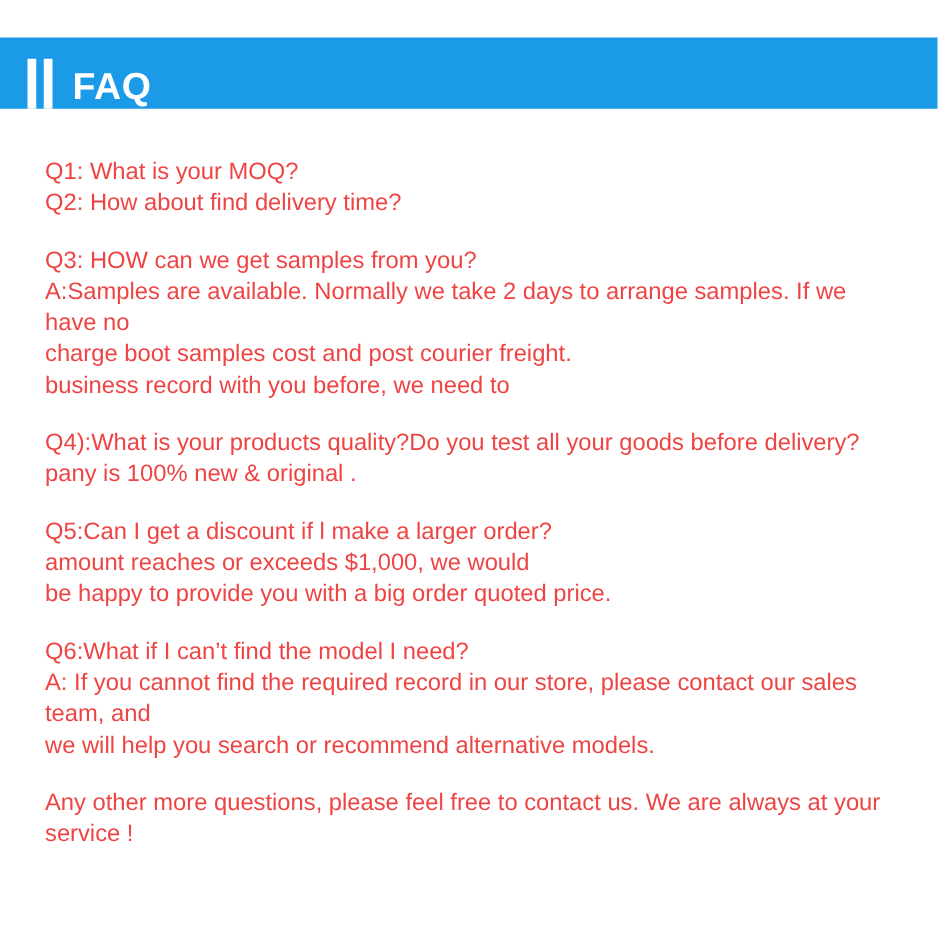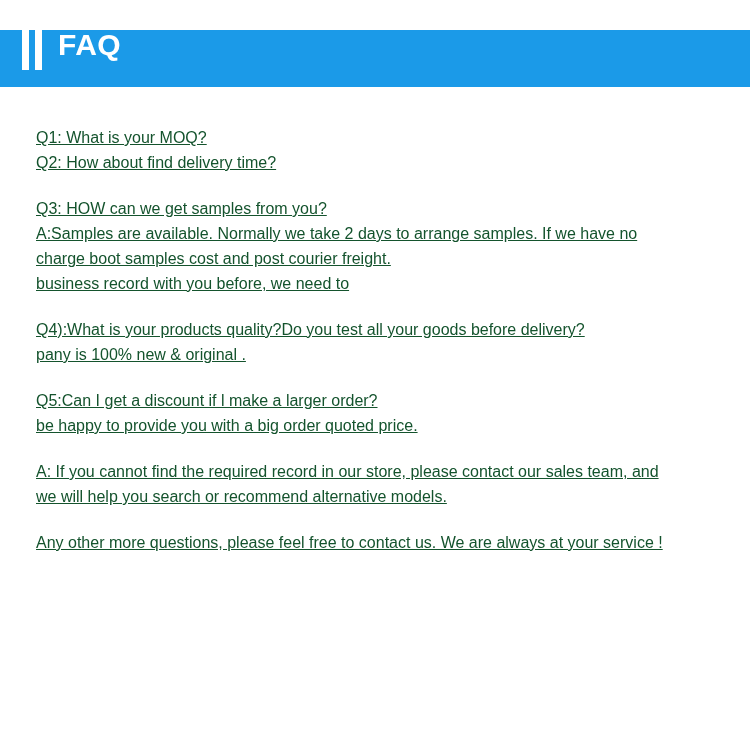--- a/index.html
+++ b/index.html
@@ -23,21 +23,21 @@
 
   
   .header {
     position: absolute;
     left: 0;
     top: 30px;
     width: 750px;
     height: 57px;
     background: #1b9ae8;
     display: flex;
-    align-items: flex-start;
+    align-items: flex-end;
   }
   .header-bars {
     display: flex;
     margin-left: 22px;
     margin-right: 16px;
   }
   .header-bars .bar {
     width: 7px;
     height: 40px;
     background: #ffffff;
@@ -54,24 +54,23 @@
     line-height: 1;
     padding-bottom: 2px;
   }
 
   
   .content {
     position: absolute;
     left: 36px;
     top: 125px;
     width: 680px;
-    font-size: 16px;
+    font-size: 19px;
     line-height: 25px;
-    color: #14532d;
-    text-decoration: underline;
+    color: #ef4444;
   }
   .block {
     margin-bottom: 21px;
   }
   .block:last-child {
     margin-bottom: 0;
   }
   .line {
     white-space: pre-wrap;
   }
@@ -106,24 +105,26 @@
       <div class="line">business record with you before, we need to</div>
     </div>
 
     <div class="block">
       <div class="line">Q4):What is your products quality?Do you test all your goods before delivery?</div>
       <div class="line">pany is 100% new &amp; original .</div>
     </div>
 
     <div class="block">
       <div class="line">Q5:Can I get a discount if l make a larger order?</div>
+      <div class="line">amount reaches or exceeds $1,000, we would</div>
       <div class="line">be happy to provide you with a big order quoted price.</div>
     </div>
 
     <div class="block">
+      <div class="line">Q6:What if I can’t find the model I need?</div>
       <div class="line">A: If you cannot find the required record in our store, please contact our sales team, and</div>
       <div class="line">we will help you search or recommend alternative models.</div>
     </div>
 
     <div class="line closing">Any other more questions, please feel free to contact us. We are always at your service !</div>
 
   </div>
 
 </div>
 

